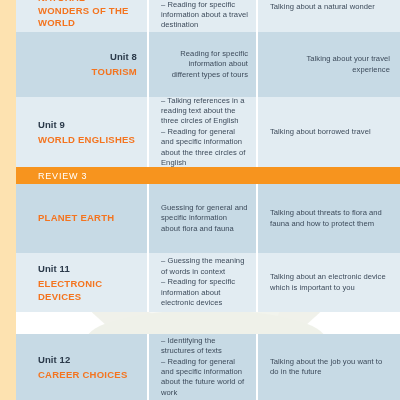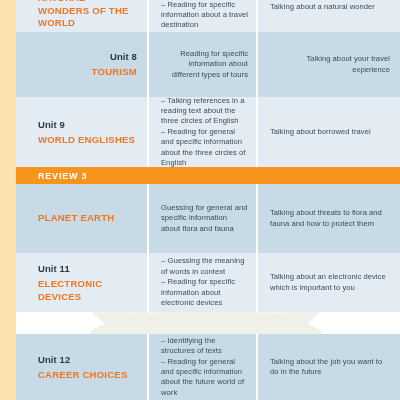--- a/index.html
+++ b/index.html
@@ -120,21 +120,21 @@
   }
 
   .review-label {
     position: absolute;
     left: 22px;
     top: 0;
     bottom: 0;
     display: flex;
     align-items: center;
     font-size: 9px;
-    font-weight: bold;
+    font-weight: normal;
     color: #ffffff;
     letter-spacing: 0.8px;
     z-index: 4;
   }
 </style>
 </head>
 <body>
 
 <div id="page">
 

